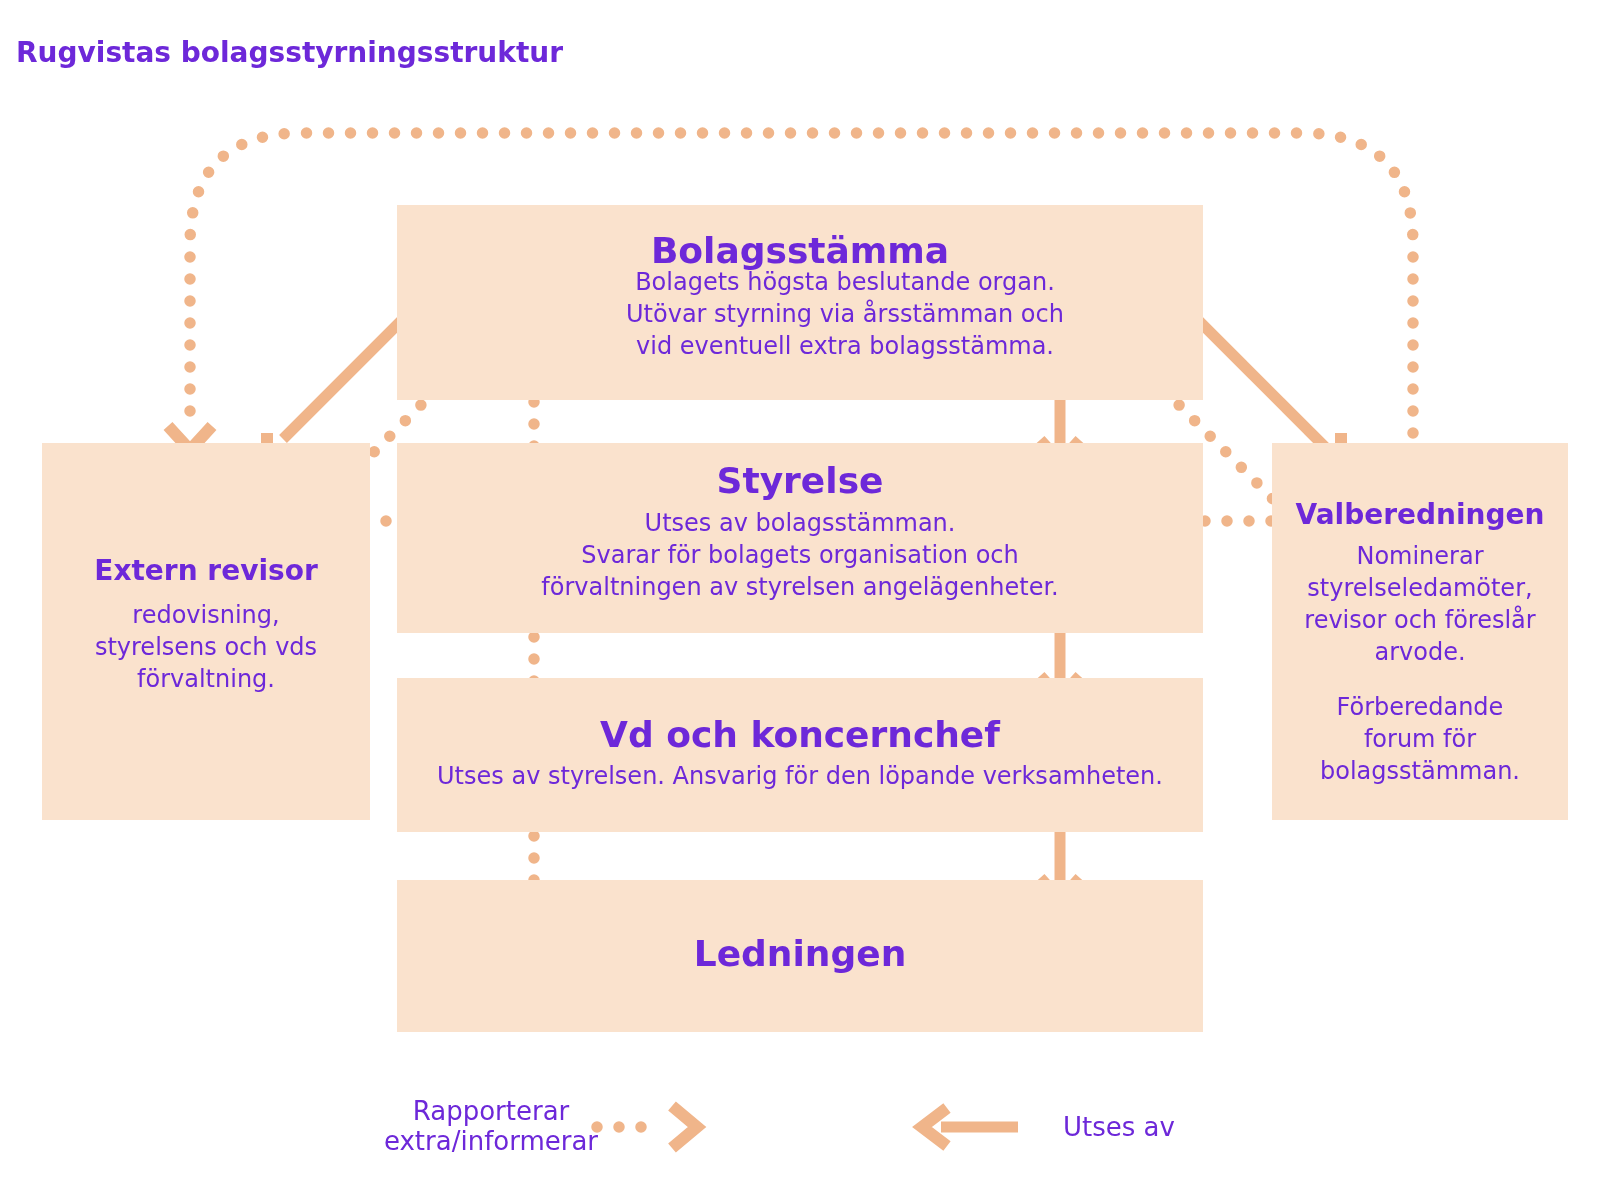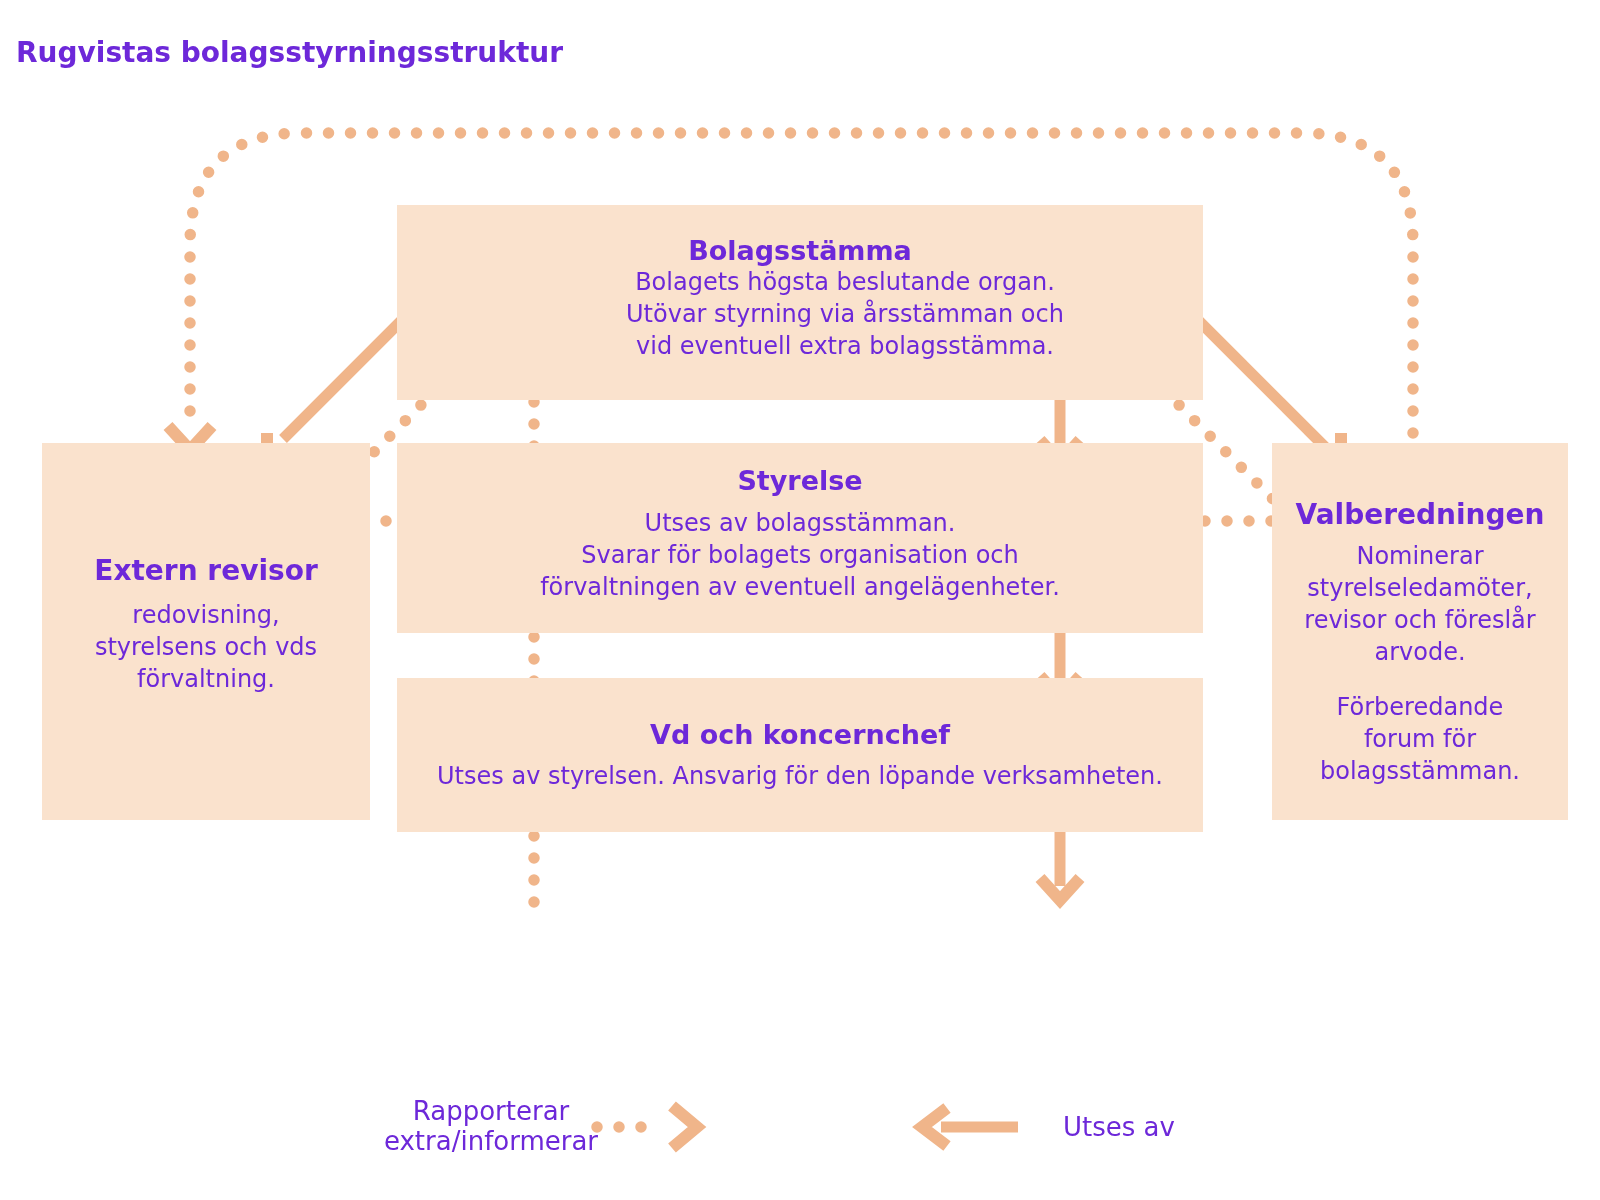--- a/index.html
+++ b/index.html
@@ -14,21 +14,21 @@
   .page-title{
     position:absolute;left:16px;top:36px;
     font-size:28px;font-weight:bold;letter-spacing:0;
   }
   .box{
     position:absolute;
     background:#fae2cd;
   }
   .box-title{
     position:absolute;left:0;width:100%;
-    text-align:center;font-weight:bold;font-size:27px;line-height:30px;
+    text-align:center;font-weight:bold;font-size:36px;line-height:30px;
   }
   .box-body{
     position:absolute;left:0;width:100%;
     text-align:center;font-size:24px;line-height:32px;
   }
   .side-title{font-size:28px;}
   svg.overlay{
     position:absolute;left:0;top:0;width:1600px;height:1200px;
     pointer-events:none;
   }
@@ -133,31 +133,34 @@
       <div>Utövar styrning via årsstämman och</div>
       <div>vid eventuell extra bolagsstämma.</div>
     </div>
   </div>
 
   <div class="box" style="left:397px;top:443px;width:806px;height:190px;">
     <div class="box-title" style="top:23px;">Styrelse</div>
     <div class="box-body" style="top:64px;">
       <div>Utses av bolagsstämman.</div>
       <div>Svarar för bolagets organisation och</div>
-      <div>förvaltningen av eventuell angelägenheter.</div>
+      <div>förvaltningen av styrelsen angelägenheter.</div>
     </div>
   </div>
 
   <div class="box" style="left:397px;top:678px;width:806px;height:154px;">
     <div class="box-title" style="top:42px;">Vd och koncernchef</div>
     <div class="box-body" style="top:82px;">
       <div>Utses av styrelsen. Ansvarig för den löpande verksamheten.</div>
     </div>
   </div>
 
+  <div class="box" style="left:397px;top:880px;width:806px;height:152px;">
+    <div class="box-title" style="top:59px;">Ledningen</div>
+  </div>
 
   <div class="box" style="left:42px;top:443px;width:280px;height:377px;padding-left:48px;">
     <div class="box-title side-title" style="top:113px;">Extern revisor</div>
     <div class="box-body" style="top:156px;">
       <div>redovisning,</div>
       <div>styrelsens och vds</div>
       <div>förvaltning.</div>
     </div>
   </div>
 

